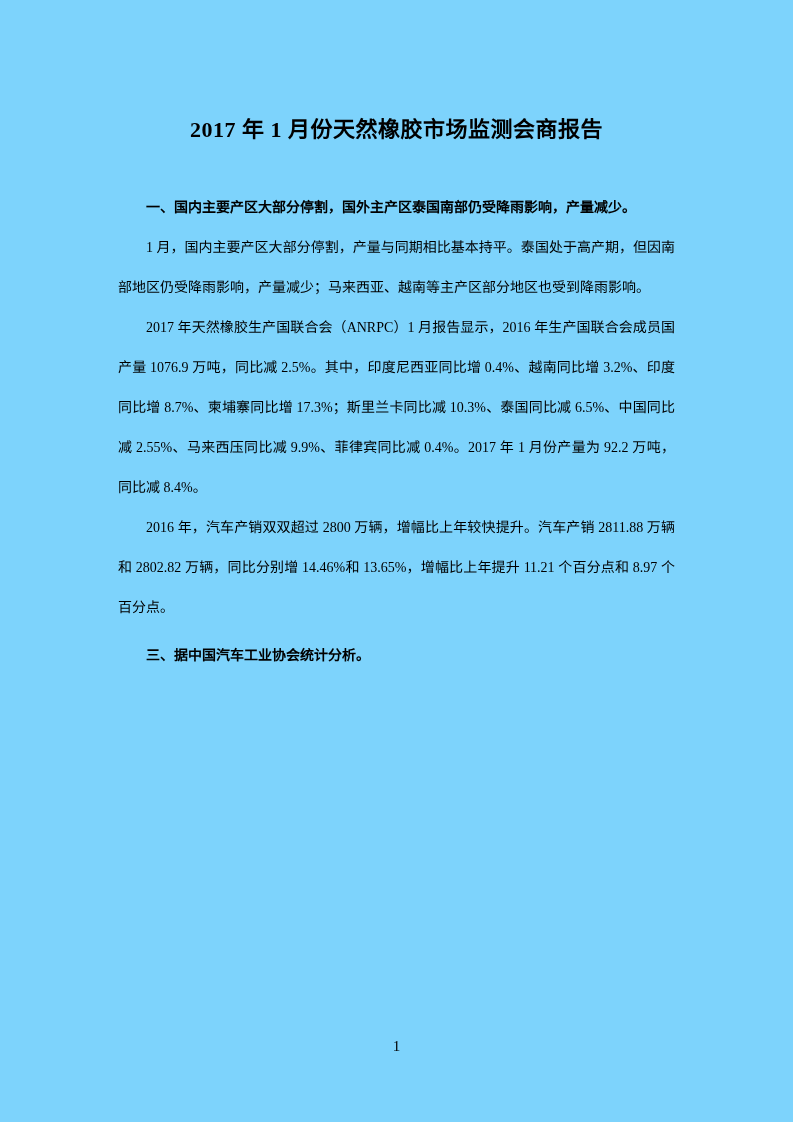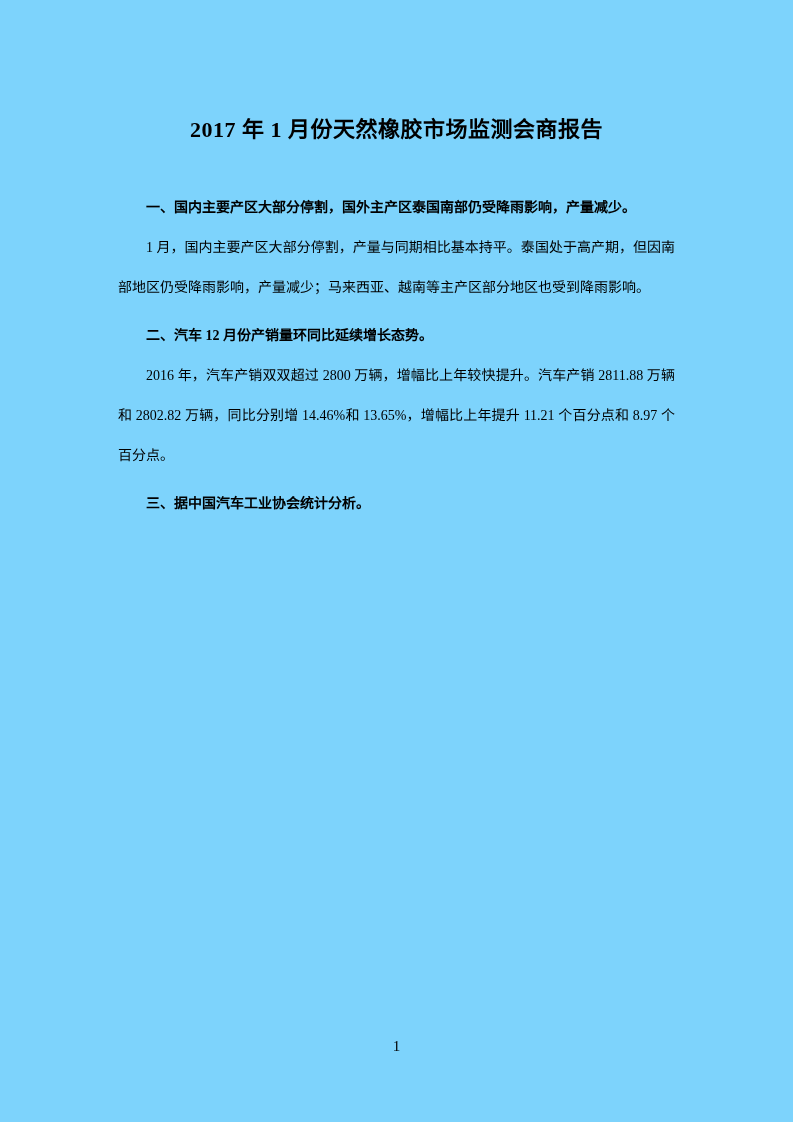--- a/index.html
+++ b/index.html
@@ -55,21 +55,21 @@
 </style>
 </head>
 <body>
 
 <div class="page">
   <h1 class="title">2017 年 1 月份天然橡胶市场监测会商报告</h1>
 
   <div class="content">
     <p class="heading">一、国内主要产区大部分停割，国外主产区泰国南部仍受降雨影响，产量减少。</p>
     <p class="body">1 月，国内主要产区大部分停割，产量与同期相比基本持平。泰国处于高产期，但因南部地区仍受降雨影响，产量减少；马来西亚、越南等主产区部分地区也受到降雨影响。</p>
+    <p class="body">2017 年天然橡胶生产国联合会（ANRPC）1 月报告显示，2016 年生产国联合会成员国产量 1076.9 万吨，同比减 2.5%。其中，印度尼西亚同比增 0.4%、越南同比增 3.2%、印度同比增 8.7%、柬埔寨同比增 17.3%；斯里兰卡同比减 10.3%、泰国同比减 6.5%、中国同比减 2.55%、马来西压同比减 9.9%、菲律宾同比减 0.4%。2017 年 1 月份产量为 92.2 万吨，同比减 8.4%。</p>
 
-    <p class="heading">二、汽车 12 月份产销量环同比延续增长态势。</p>
     <p class="body">2016 年，汽车产销双双超过 2800 万辆，增幅比上年较快提升。汽车产销 2811.88 万辆和 2802.82 万辆，同比分别增 14.46%和 13.65%，增幅比上年提升 11.21 个百分点和 8.97 个百分点。</p>
 
     <p class="heading">三、据中国汽车工业协会统计分析。</p>
   </div>
 
   <div class="page-number">1</div>
 </div>
 
 </body></html>

